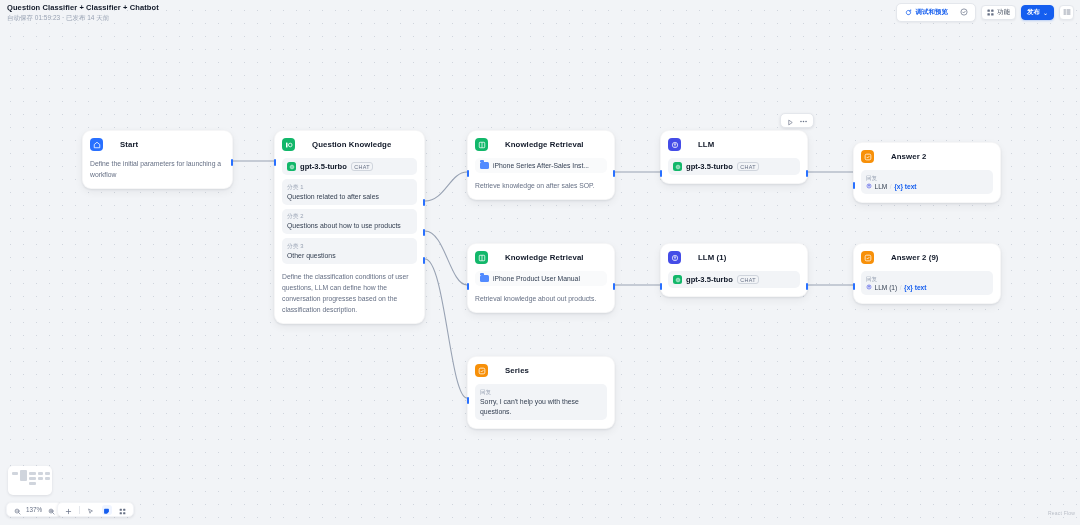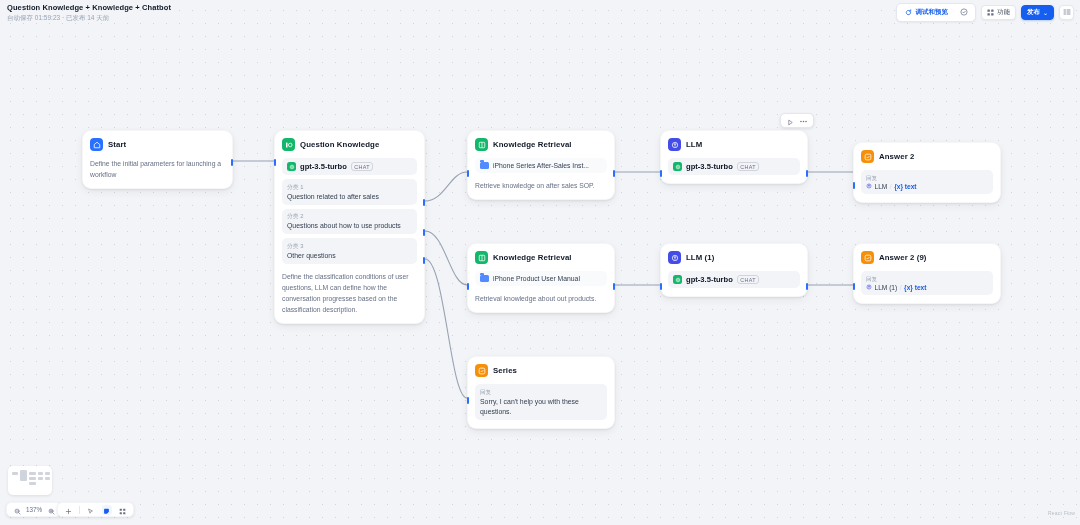--- a/index.html
+++ b/index.html
@@ -55,21 +55,21 @@
 
   
   .node {
     position: absolute;
     background: #fff;
     border-radius: 9px;
     box-shadow: 0 1px 2px rgba(16,24,40,.08), 0 3px 8px rgba(16,24,40,.06);
     padding: 7px 7px 8px 7px;
     border: 0.8px solid rgba(16,24,40,.04);
   }
-  .node-head { display: flex; align-items: center; gap: 5px; margin-bottom: 7px; }
+  .node-head { display: flex; align-items: center; gap: 17px; margin-bottom: 7px; }
   .node-title { font-size: 7.8px; font-weight: bold; color: #101828; letter-spacing: .1px; }
   .nicon {
     width: 13px; height: 13px; border-radius: 4px;
     display: flex; align-items: center; justify-content: center;
     flex-shrink: 0;
   }
   .nicon svg { display: block; }
   .ic-blue   { background: #2970ff; }
   .ic-green  { background: #12b76a; }
   .ic-indigo { background: #444ce7; }
@@ -194,21 +194,21 @@
       <path d="M615,285 C635,285 643,285 660,285"></path>
 
       <path d="M808,172 C828,172 836,172 853,172"></path>
 
       <path d="M808,285 C828,285 836,285 853,285"></path>
     </g>
   </svg>
 
   <div class="topbar">
     <div class="title-wrap">
-      <div class="app-title">Question Knowledge + Knowledge + Chatbot</div>
+      <div class="app-title">Question Classifier + Classifier + Chatbot</div>
       <div class="app-sub">自动保存 01:59:23 · 已发布 14 天前</div>
     </div>
 
     <div class="top-actions">
       <div class="group">
         <div class="btn">
           <span>
             <svg width="7" height="7" viewBox="0 0 16 16">
                 <path d="M13 8a5 5 0 1 1-1.5-3.5M13 2v3h-3" fill="none" stroke="#155eef" stroke-width="1.8" stroke-linecap="round"></path>
               </svg>

